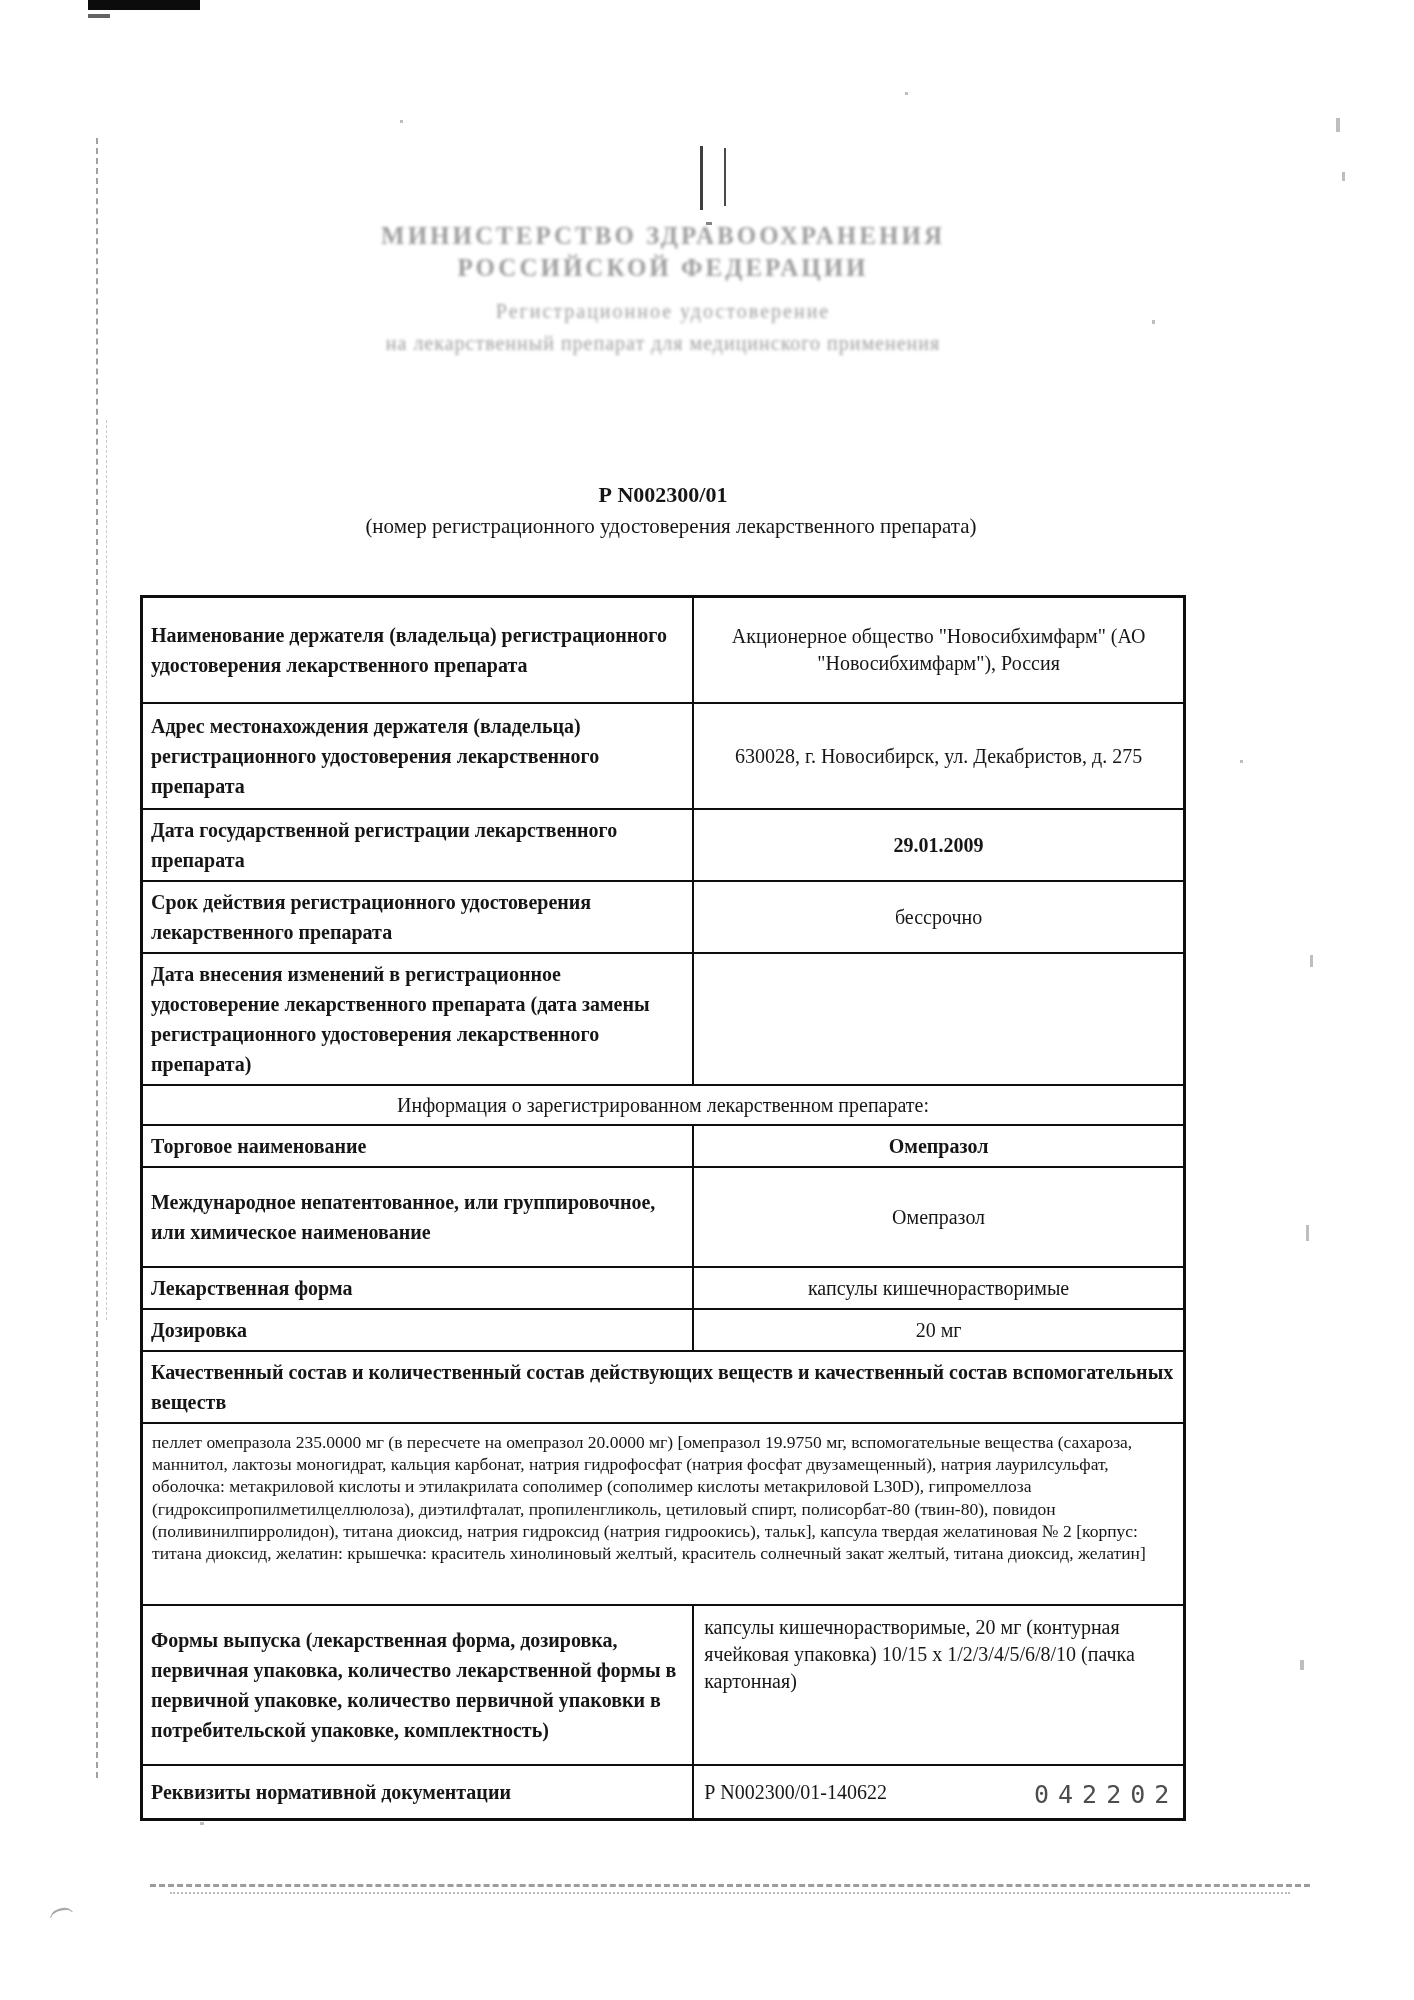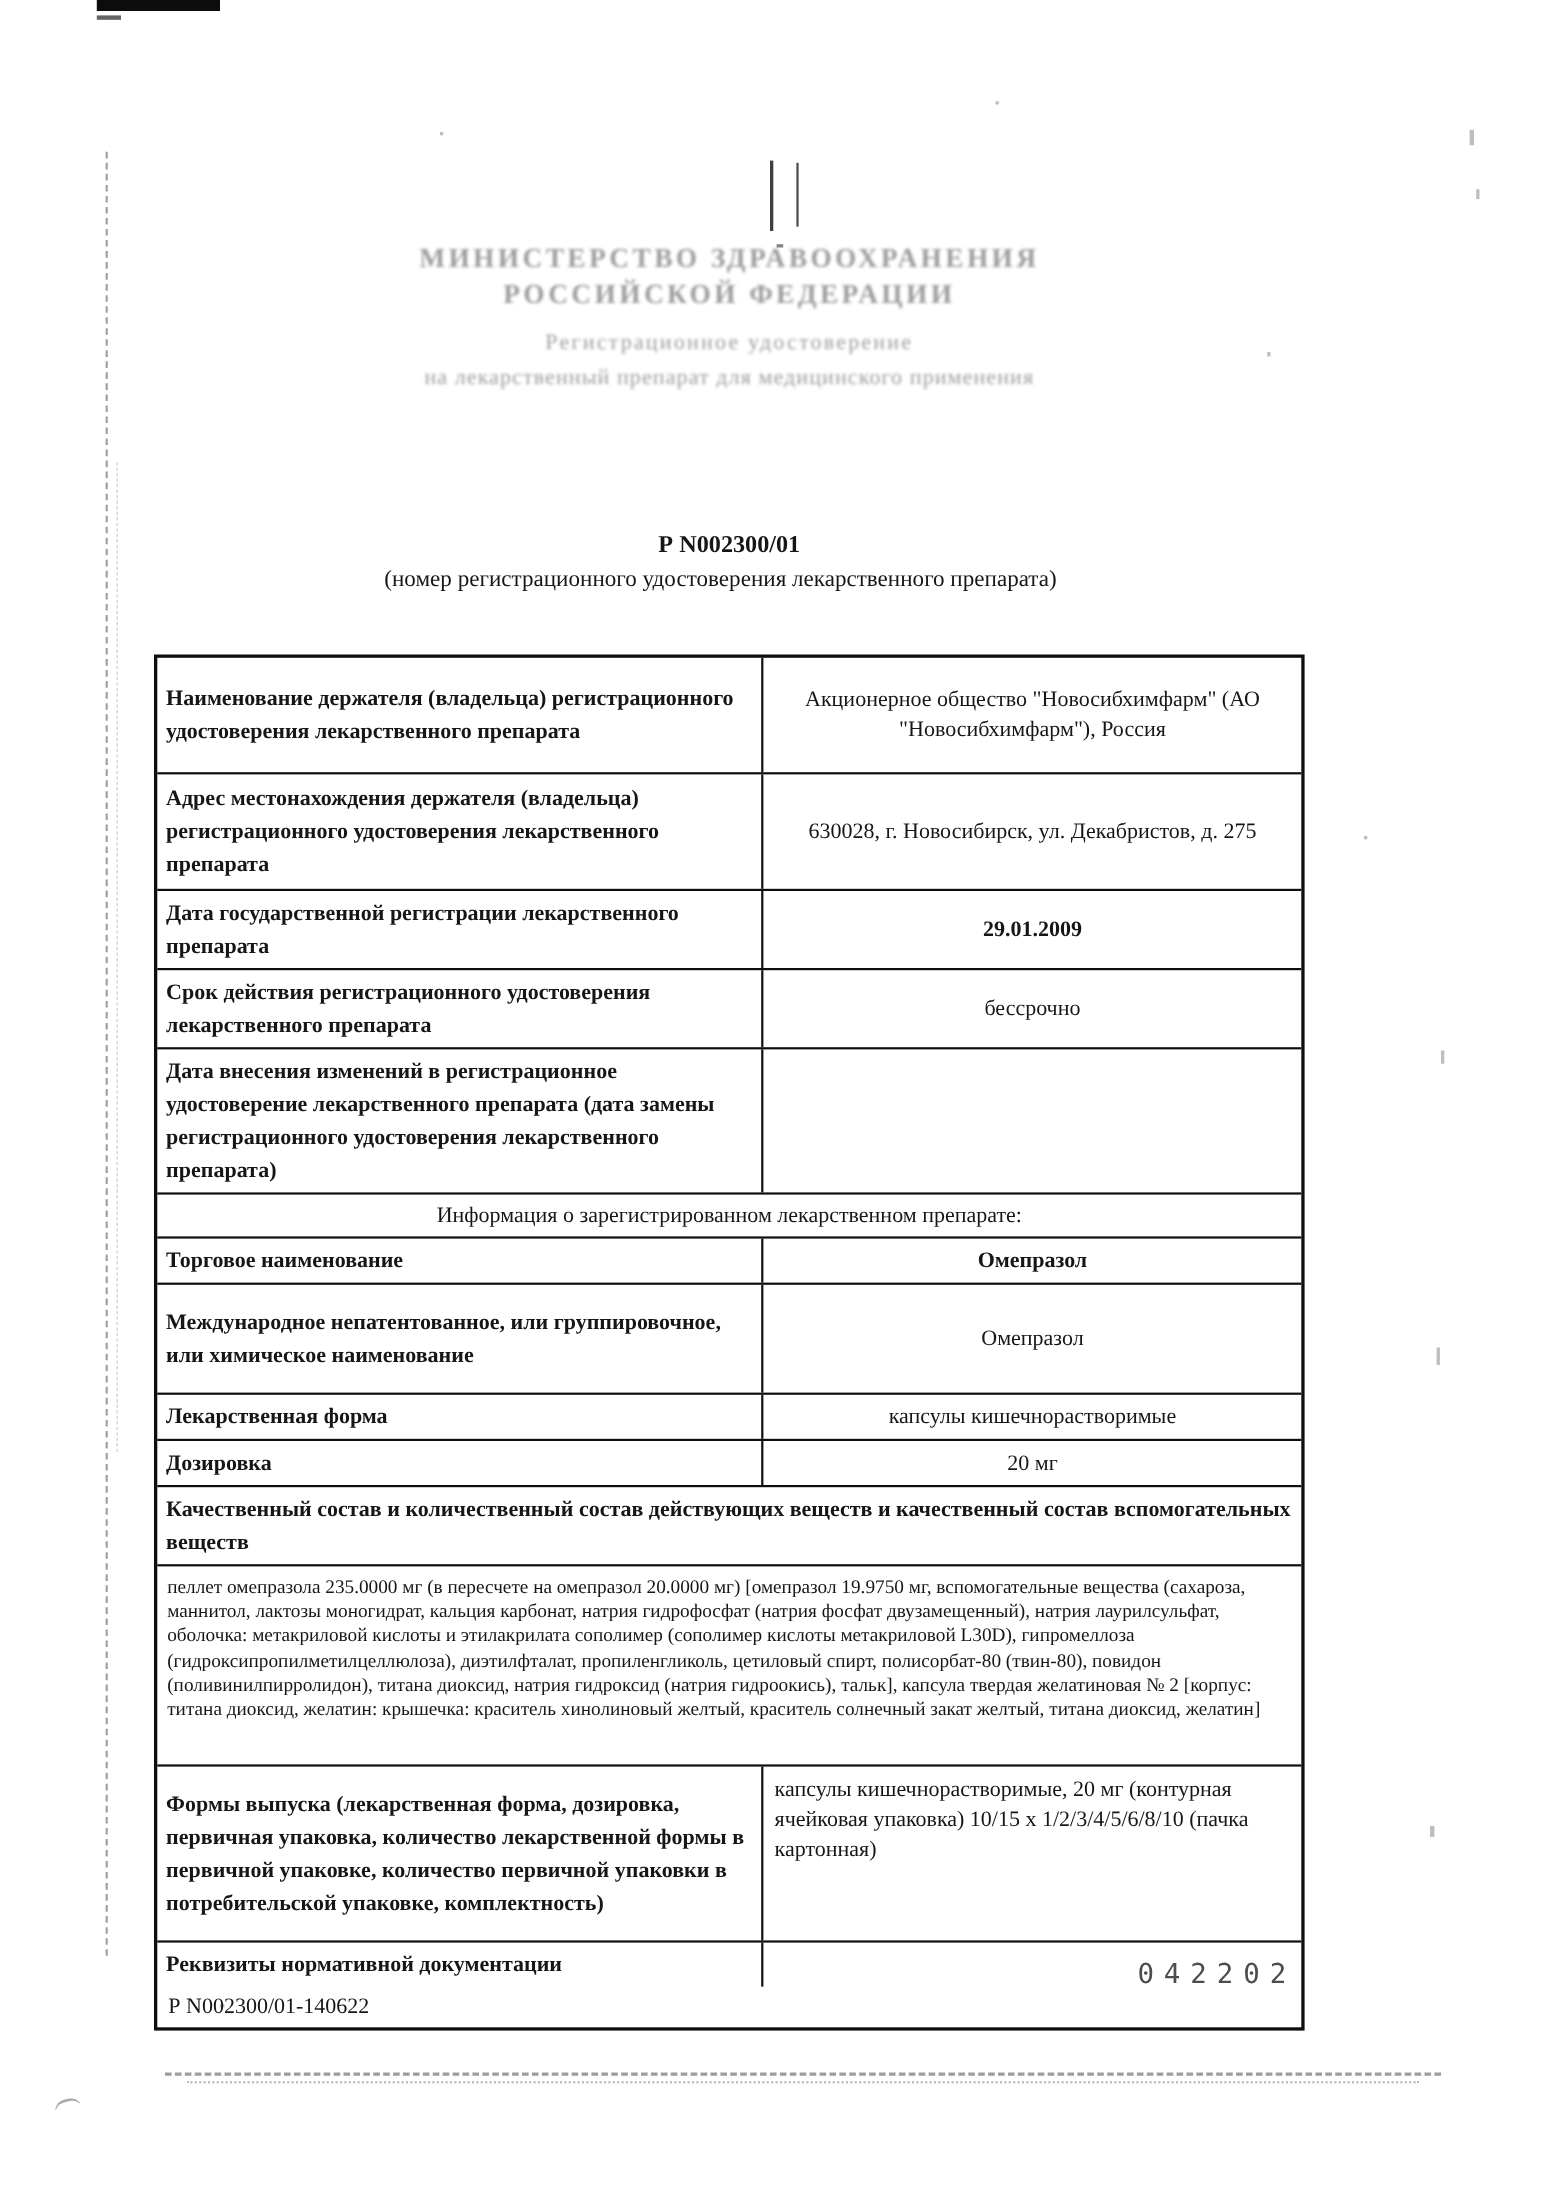--- a/index.html
+++ b/index.html
@@ -35,27 +35,27 @@
   
   .faded{position:absolute;left:140px;width:1046px;text-align:center;
          color:#3a3a3a;filter:blur(1.4px);opacity:.5;white-space:nowrap;}
   .faded.l1{top:222px;font-size:25px;letter-spacing:3px;font-weight:bold;}
   .faded.l2{top:254px;font-size:25px;letter-spacing:3px;font-weight:bold;}
   .faded.l3{top:300px;font-size:20px;letter-spacing:2px;}
   .faded.l4{top:332px;font-size:20px;letter-spacing:1px;}
   
   .regnum{position:absolute;left:140px;top:482px;width:1046px;text-align:center;
           font-size:22px;font-weight:bold;}
-  .regnum-caption{position:absolute;left:132px;top:514px;width:1046px;text-align:center;
+  .regnum-caption{position:absolute;left:148px;top:514px;width:1046px;text-align:center;
           font-size:21px;}
   
   .doc-table{position:absolute;left:140px;top:595px;width:1046px;
              border:3px solid #0e0e0e;box-sizing:border-box;}
   .tr{display:flex;border-bottom:2px solid #0e0e0e;box-sizing:border-box;}
-  .tr:last-child{border-bottom:none;flex-direction:column;}
+  .tr:last-child{border-bottom:none;}
   .td{box-sizing:border-box;}
   .td.label{width:53%;border-right:2px solid #0e0e0e;font-weight:bold;
             font-size:20px;line-height:30px;padding:5px 8px 5px 8px;
             display:flex;align-items:center;}
   .td.value{width:47%;font-size:20px;line-height:27px;padding:5px 10px;
             display:flex;align-items:center;justify-content:center;text-align:center;}
   .td.value.left{justify-content:flex-start;text-align:left;align-items:flex-start;padding-top:8px;}
   .td.value.vleft{justify-content:flex-start;text-align:left;}
   .td.value.bold{font-weight:bold;text-align:right;}
   .td.fullcell{width:100%;font-size:20px;line-height:28px;padding:5px 8px;}

